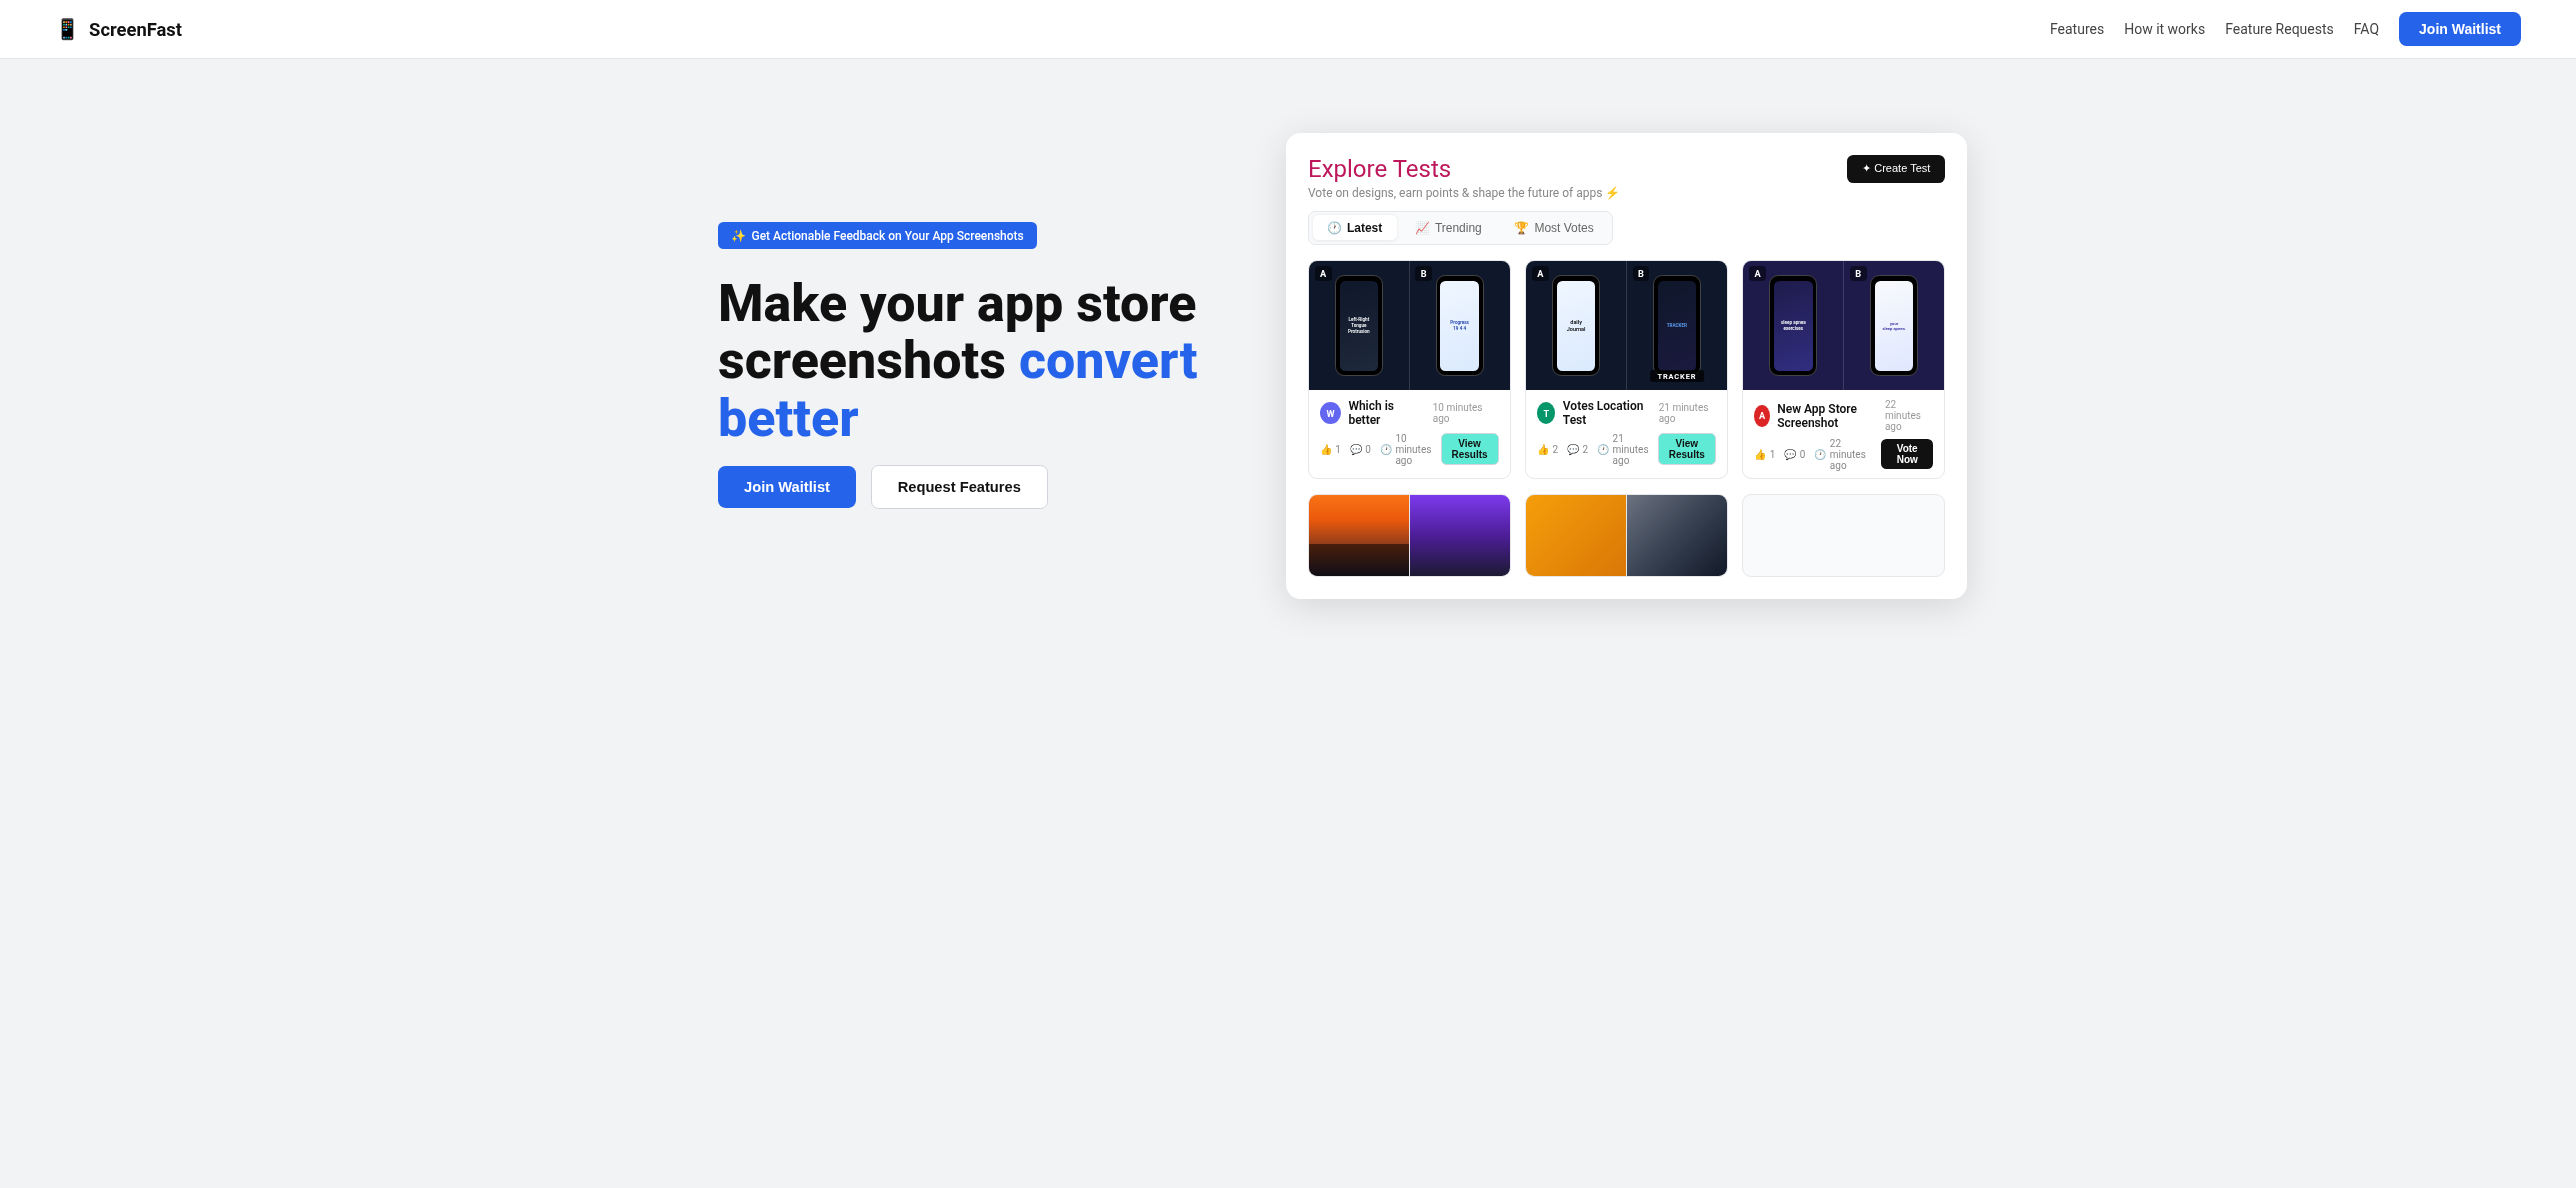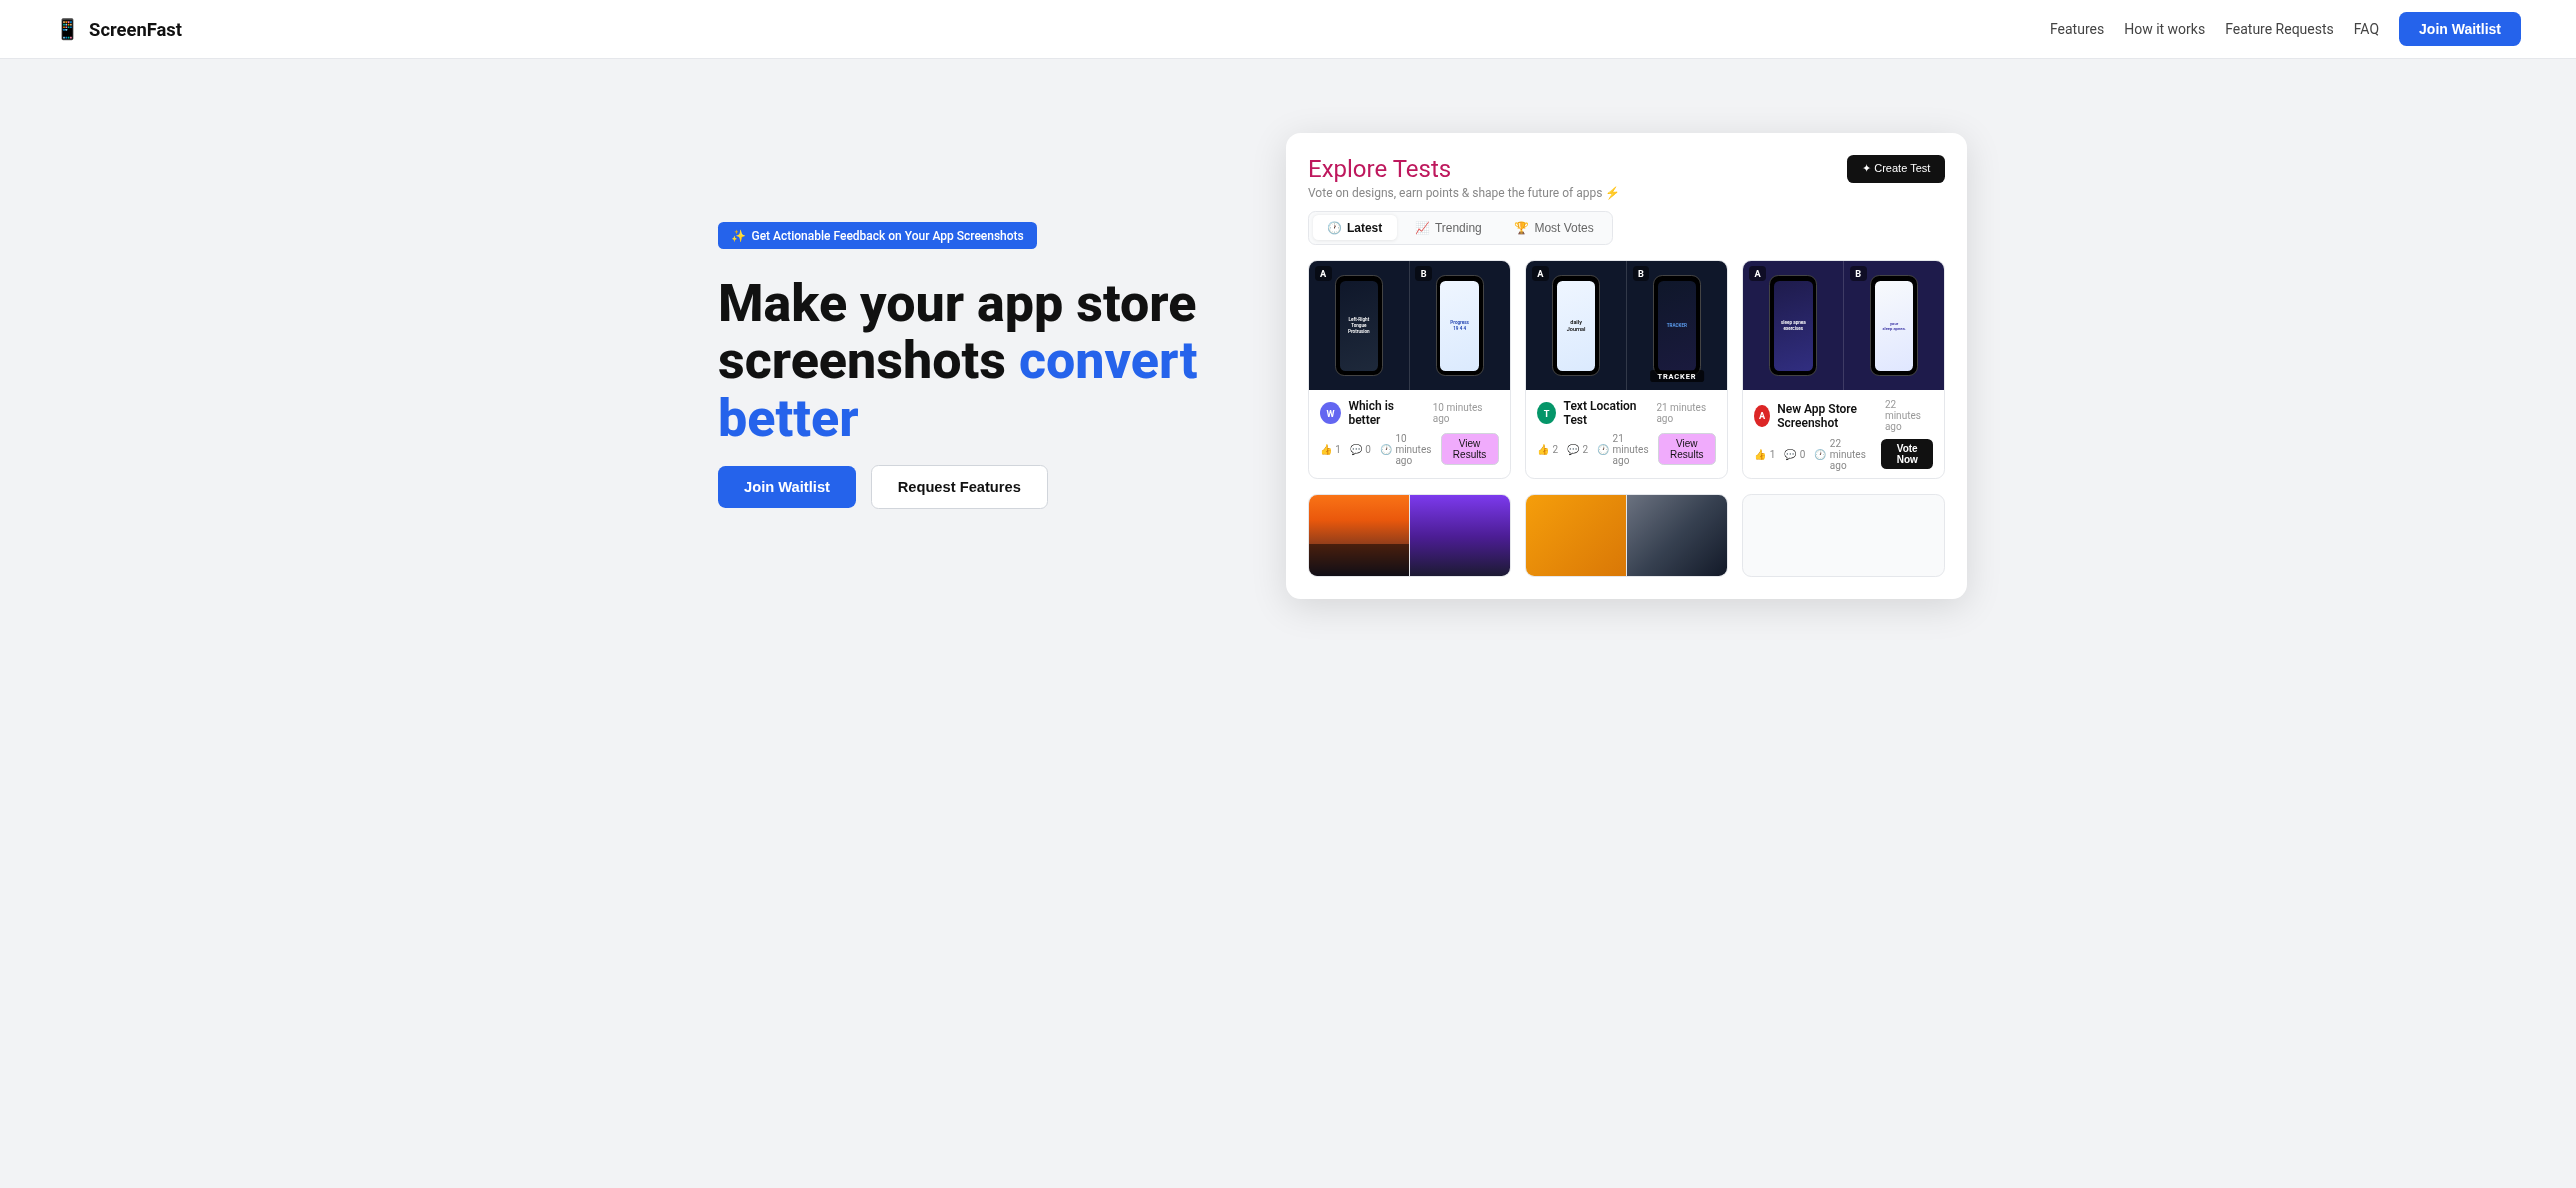--- a/index.html
+++ b/index.html
@@ -318,27 +318,27 @@
       display: flex;
       align-items: center;
       gap: 2.8px;
       font-size: 10px;
       color: #888;
     }
     .test-card-action {
       margin-left: auto;
     }
     .view-results-btn {
-      background: #f0abfc;
+      background: #5eead4;
       color: #111;
       border: 1.4px solid #d1d5db;
       border-radius: 5.5px;
       padding: 3.7px 9.2px;
       font-size: 10px;
-      font-weight: 400;
+      font-weight: 700;
       cursor: pointer;
     }
     .vote-now-btn {
       background: #111;
       color: #fff;
       border: none;
       border-radius: 5.5px;
       padding: 3.7px 9.2px;
       font-size: 10px;
       font-weight: 600;
@@ -534,21 +534,21 @@
                 <div class="phone-mock-screen screen-tracker">
                   <div class="phone-mock-text" style="color:#60a5fa;">TRACKER</div>
                 </div>
               </div>
               <span class="tracker-label">TRACKER</span>
             </div>
           </div>
           <div class="test-card-content">
             <div class="test-card-user">
               <div class="test-card-avatar" style="background:#059669;">T</div>
-              <span class="test-card-name">Text Location Test</span>
+              <span class="test-card-name">Votes Location Test</span>
               <span class="test-card-time">21 minutes ago</span>
             </div>
             <div class="test-card-footer">
               <div class="test-card-stats">
                 <span class="stat-item">👍 <span>2</span></span>
                 <span class="stat-item">💬 <span>2</span></span>
                 <span class="stat-item">🕐 <span>21 minutes ago</span></span>
               </div>
               <div class="test-card-action">
                 <button class="view-results-btn">View Results</button>

